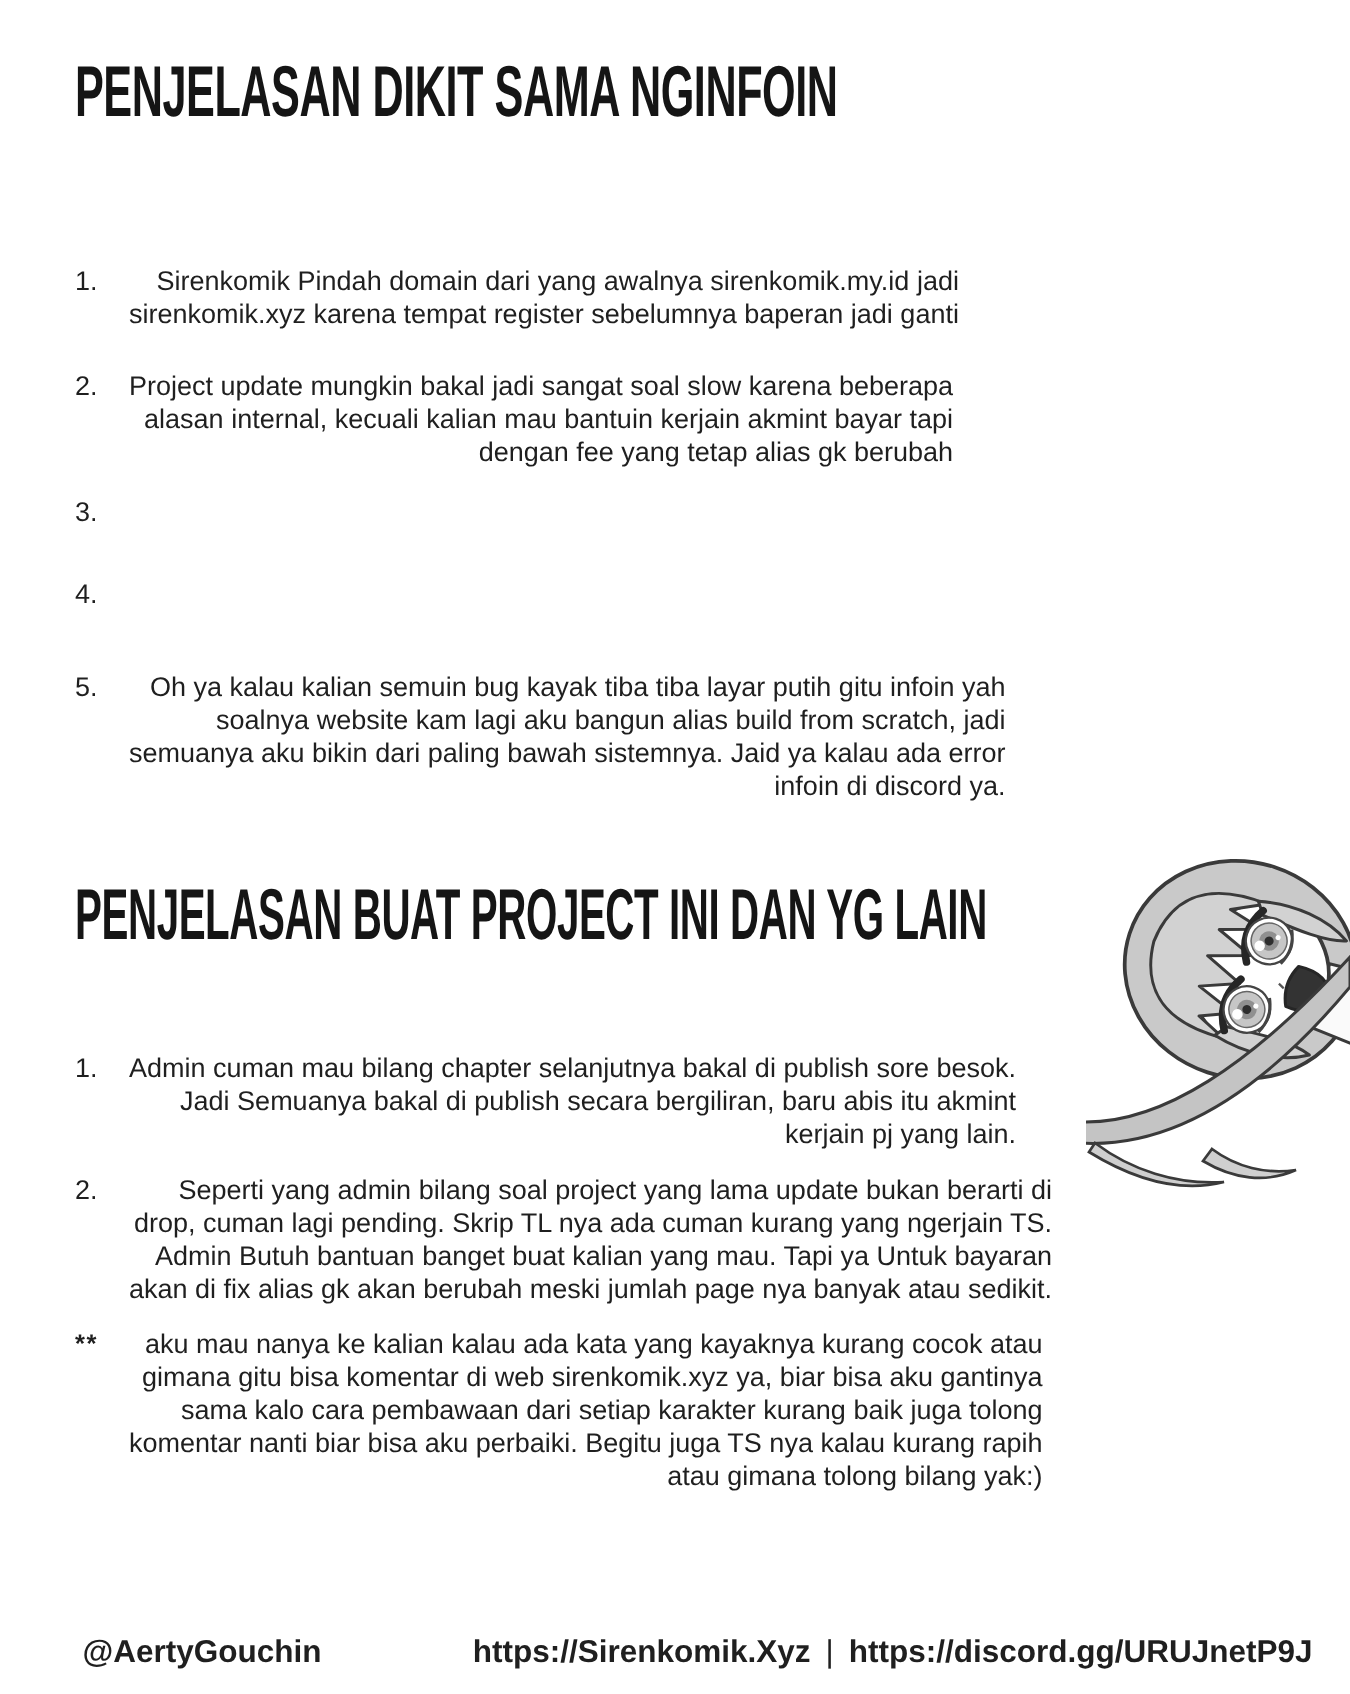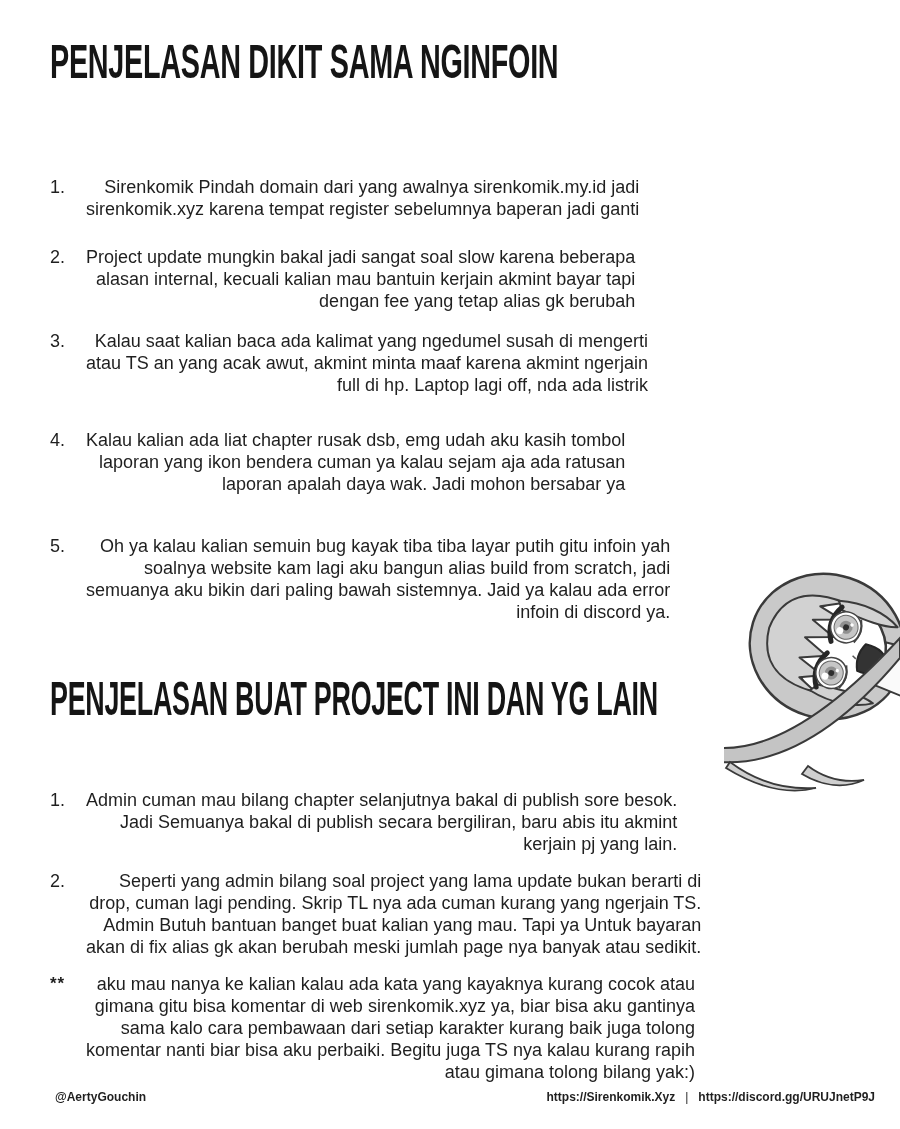--- a/index.html
+++ b/index.html
@@ -33,21 +33,21 @@
   .s1-i1{margin-bottom:26px;}
   .s1-i2{margin-bottom:18px;}
   .s1-i3{margin-bottom:33px;}
   .s1-i4{margin-bottom:40px;}
   .s1-i5{margin-bottom:0;}
   .s2-i1{margin-bottom:15px;}
   .s2-i2{margin-bottom:15px;}
   .footer{
     position:absolute;top:1090px;left:55px;right:25px;
     display:flex;justify-content:space-between;align-items:baseline;
-    font-weight:bold;font-size:12px;
+    font-weight:bold;font-size:21px;
   }
   .footer-right{display:flex;align-items:flex-start;}
   .url-sep{margin:0 10px;font-weight:normal;}
   .mascot{
     position:absolute;top:570px;right:0;
     width:176px;height:222px;
     overflow:hidden;pointer-events:none;
   }
 </style>
 </head>
@@ -65,29 +65,23 @@
 sirenkomik.xyz karena tempat register sebelumnya baperan jadi ganti</span>
   </div>
   <div class="item s1-i2">
     <span class="marker">2.</span>
     <span class="item-text">Project update mungkin bakal jadi sangat soal slow karena beberapa
 alasan internal, kecuali kalian mau bantuin kerjain akmint bayar tapi
 dengan fee yang tetap alias gk berubah</span>
   </div>
   <div class="item s1-i3">
     <span class="marker">3.</span>
-    <span class="item-text">Kalau saat kalian baca ada kalimat yang ngedumel susah di mengerti
-atau TS an yang acak awut, akmint minta maaf karena akmint ngerjain
-full di hp. Laptop lagi off, nda ada listrik</span>
   </div>
   <div class="item s1-i4">
     <span class="marker">4.</span>
-    <span class="item-text">Kalau kalian ada liat chapter rusak dsb, emg udah aku kasih tombol
-laporan yang ikon bendera cuman ya kalau sejam aja ada ratusan
-laporan apalah daya wak. Jadi mohon bersabar ya</span>
   </div>
   <div class="item s1-i5">
     <span class="marker">5.</span>
     <span class="item-text">Oh ya kalau kalian semuin bug kayak tiba tiba layar putih gitu infoin yah
 soalnya website kam lagi aku bangun alias build from scratch, jadi
 semuanya aku bikin dari paling bawah sistemnya. Jaid ya kalau ada error
 infoin di discord ya.</span>
   </div>
 
   <div class="title-row title2-row">

